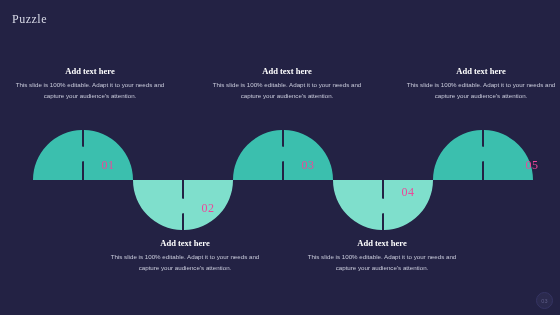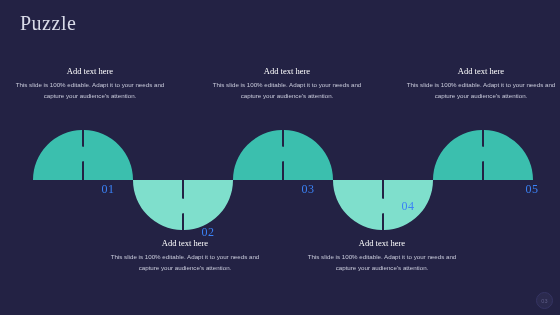--- a/index.html
+++ b/index.html
@@ -16,24 +16,24 @@
     position: relative;
     width: 560px;
     height: 315px;
     background: #232244;
     overflow: hidden;
   }
 
   
   #page-title {
     position: absolute;
-    left: 20px;
+    left: 12px;
     top: 12px;
     font-family: "Liberation Serif", serif;
-    font-size: 20px;
+    font-size: 12px;
     letter-spacing: 0.5px;
     color: #d9dbe8;
     white-space: nowrap;
   }
 
   
   #puzzle-stage {
     position: absolute;
     left: 0;
     top: 0;
@@ -45,37 +45,36 @@
     left: 0;
     top: 0;
     display: block;
   }
 
   
   .step-number {
     position: absolute;
     font-family: "Liberation Serif", serif;
     font-size: 12px;
-    color: #3b82f6;
+    color: #ec4899;
     letter-spacing: 0.6px;
     white-space: nowrap;
     transform: translate(-50%, -50%);
-    margin-top: 24px;
   }
 
   
   .text-block {
     position: absolute;
     width: 150px;
     text-align: center;
     transform: translateX(-50%);
   }
   .tb-heading {
     font-family: "Liberation Serif", serif;
-    font-weight: normal;
+    font-weight: bold;
     font-size: 8.5px;
     color: #ffffff;
     margin-bottom: 4px;
     white-space: nowrap;
   }
   .tb-body {
     font-family: "Liberation Sans", sans-serif;
     font-size: 6.2px;
     line-height: 1.75;
     color: #c9cbdb;
@@ -129,21 +128,21 @@
           <path d="M 433 180 A 50 50 0 0 1 482 130 L 482 161.5 A 7.5 7.5 0 1 0 482 146.5 L 482 180 Z" fill="#3BBFAE"></path>
           <path d="M 484 180 L 484 146.5 A 7.5 7.5 0 1 1 484 161.5 L 484 130 A 50 50 0 0 1 533 180 Z" fill="#3BBFAE"></path>
         </g>
       </svg>
   </div>
 
   <div id="numbers-layer">
       <div class="step-number" style="left: 108px; top: 165px;">01</div>
       <div class="step-number" style="left: 208px; top: 208px;">02</div>
       <div class="step-number" style="left: 308px; top: 165px;">03</div>
-      <div class="step-number" style="left: 408px; top: 182px;">04</div>
+      <div class="step-number" style="left: 408px; top: 192px;">04</div>
       <div class="step-number" style="left: 532px; top: 165px;">05</div>
     </div>
 
   <div id="text-layer">
       <div class="text-block" style="left: 90px; top: 66px;">
         <div class="tb-heading">Add text here</div>
         <div class="tb-body">This slide is 100% editable. Adapt it to your needs and capture your audience's attention.</div>
       </div>
       <div class="text-block" style="left: 185px; top: 238px;">
         <div class="tb-heading">Add text here</div>

